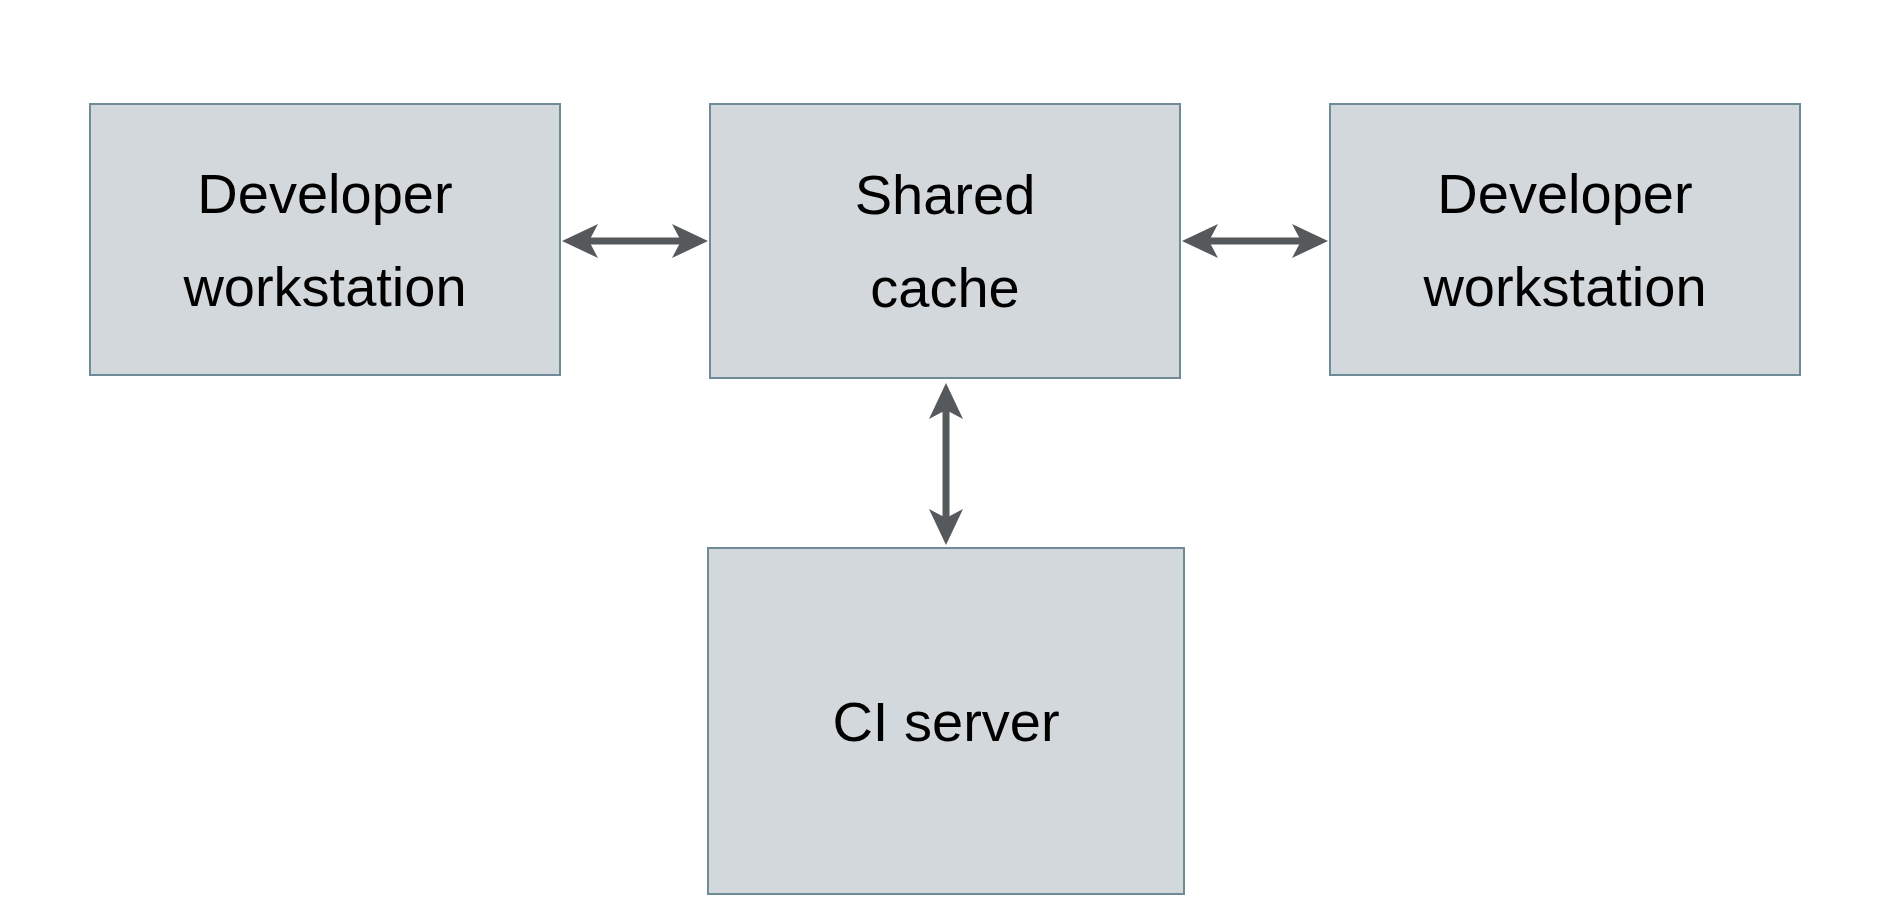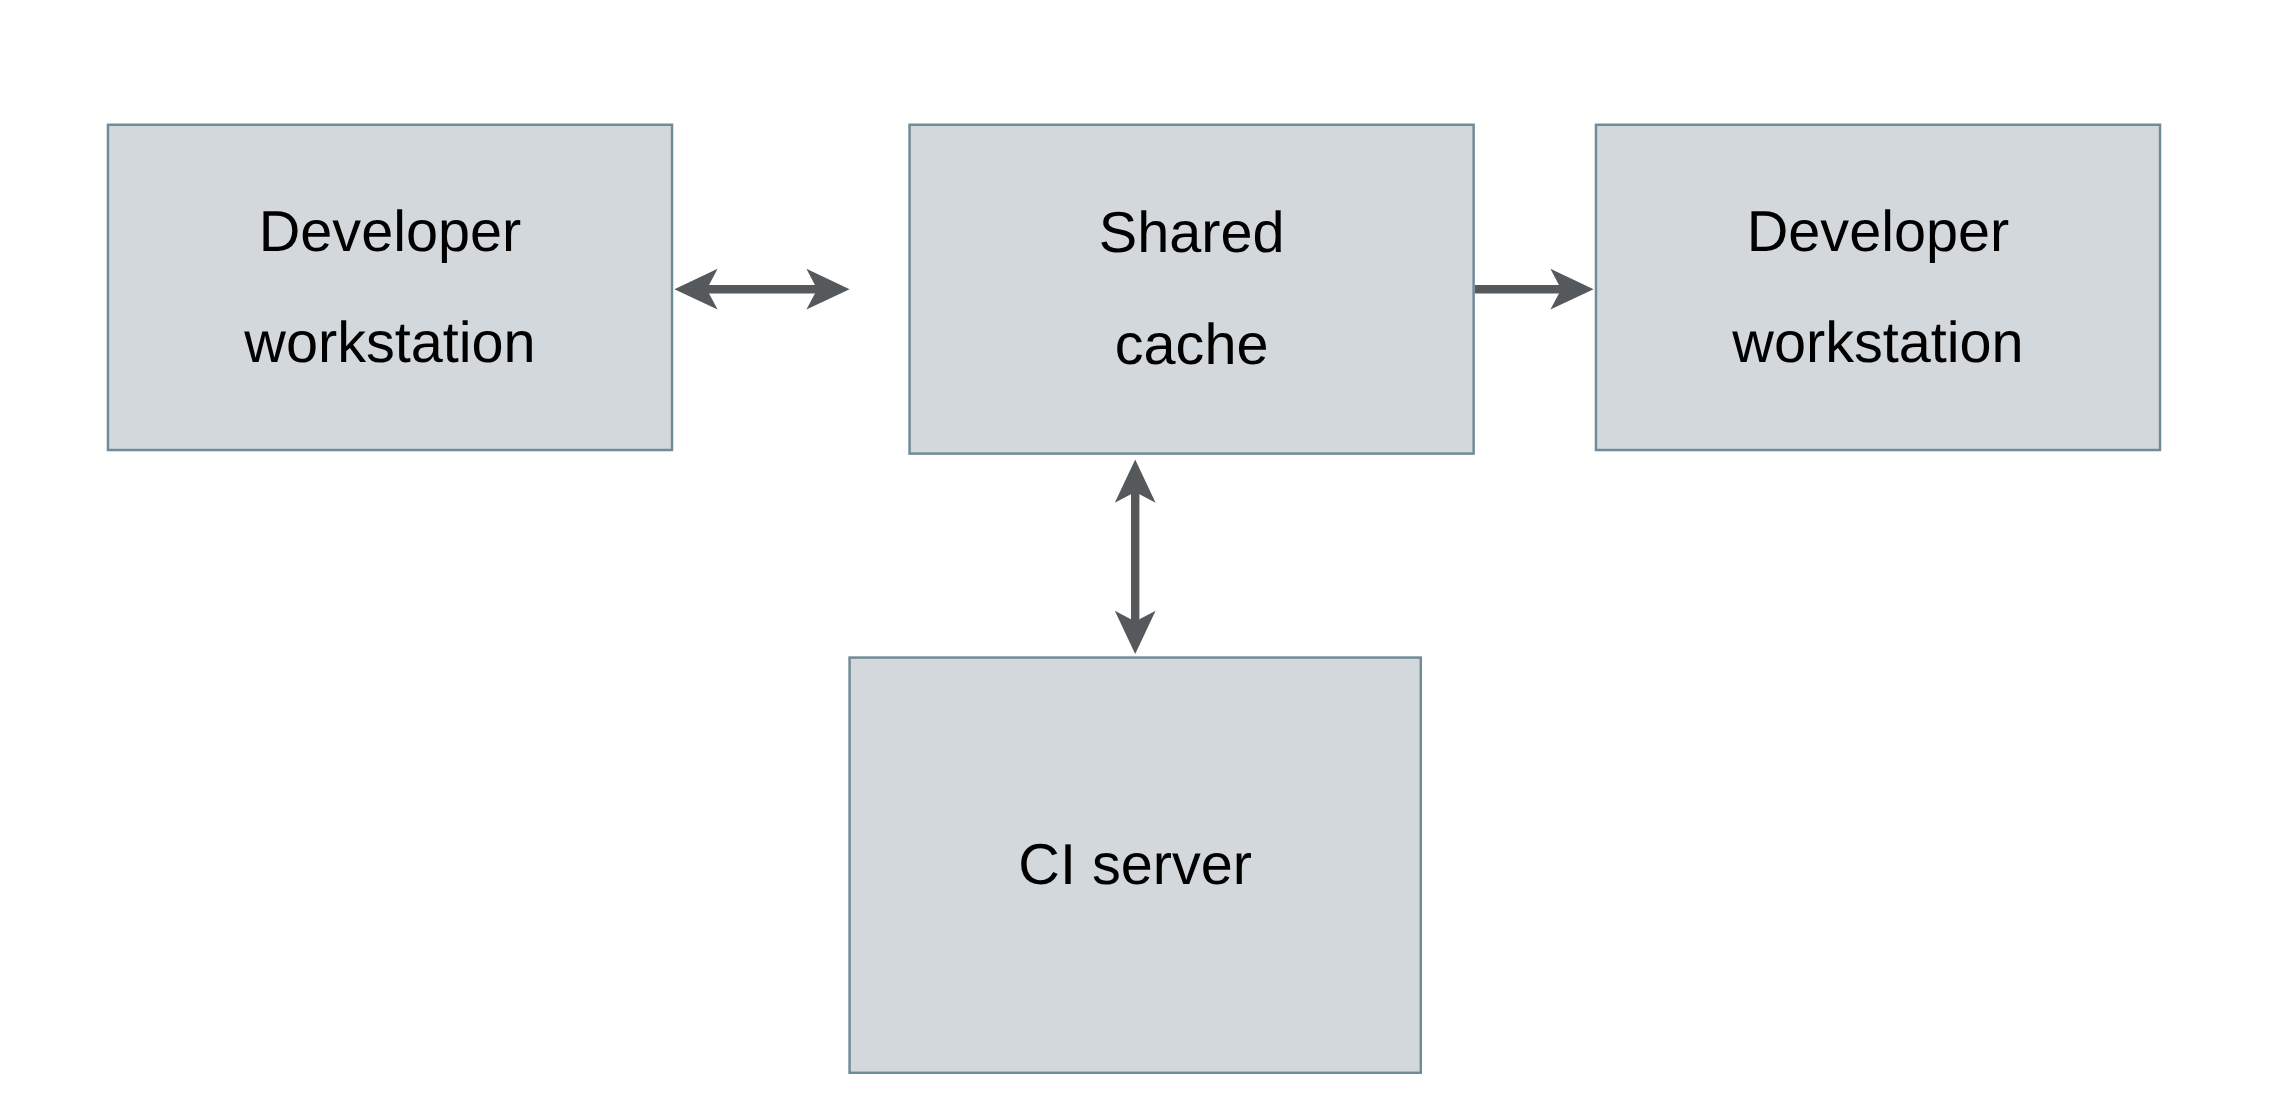--- a/index.html
+++ b/index.html
@@ -35,21 +35,21 @@
     box-sizing: border-box;
     background: var(--node-fill, #d2d8db);
     border: 2.5px solid var(--node-border, #6f8b97);
     display: flex;
     align-items: center;
     justify-content: center;
     text-align: center;
   }
   .node-label {
     color: var(--text, #000000);
-    font-size: 48px;
+    font-size: 56px;
     line-height: 93px;
     white-space: pre-line;
     letter-spacing: 0;
   }
 </style>
 </head>
 <body>
 
 <div class="canvas">
 
@@ -72,21 +72,21 @@
       <polygon points="946,383 929,419 946,410 963,419"></polygon>
       <polygon points="946,545 929,509 946,518 963,509"></polygon>
     </g>
   </svg>
 
   <div class="node" style="left:89px; top:103px; width:472px; height:273px;">
     <span class="node-label">Developer
 workstation</span>
   </div>
 
-  <div class="node" style="left:709px; top:103px; width:472px; height:276px;margin-left:48px;">
+  <div class="node" style="left:709px; top:103px; width:472px; height:276px;">
     <span class="node-label">Shared
 cache</span>
   </div>
 
   <div class="node" style="left:1329px; top:103px; width:472px; height:273px;">
     <span class="node-label">Developer
 workstation</span>
   </div>
 
   <div class="node" style="left:707px; top:547px; width:478px; height:348px;">

